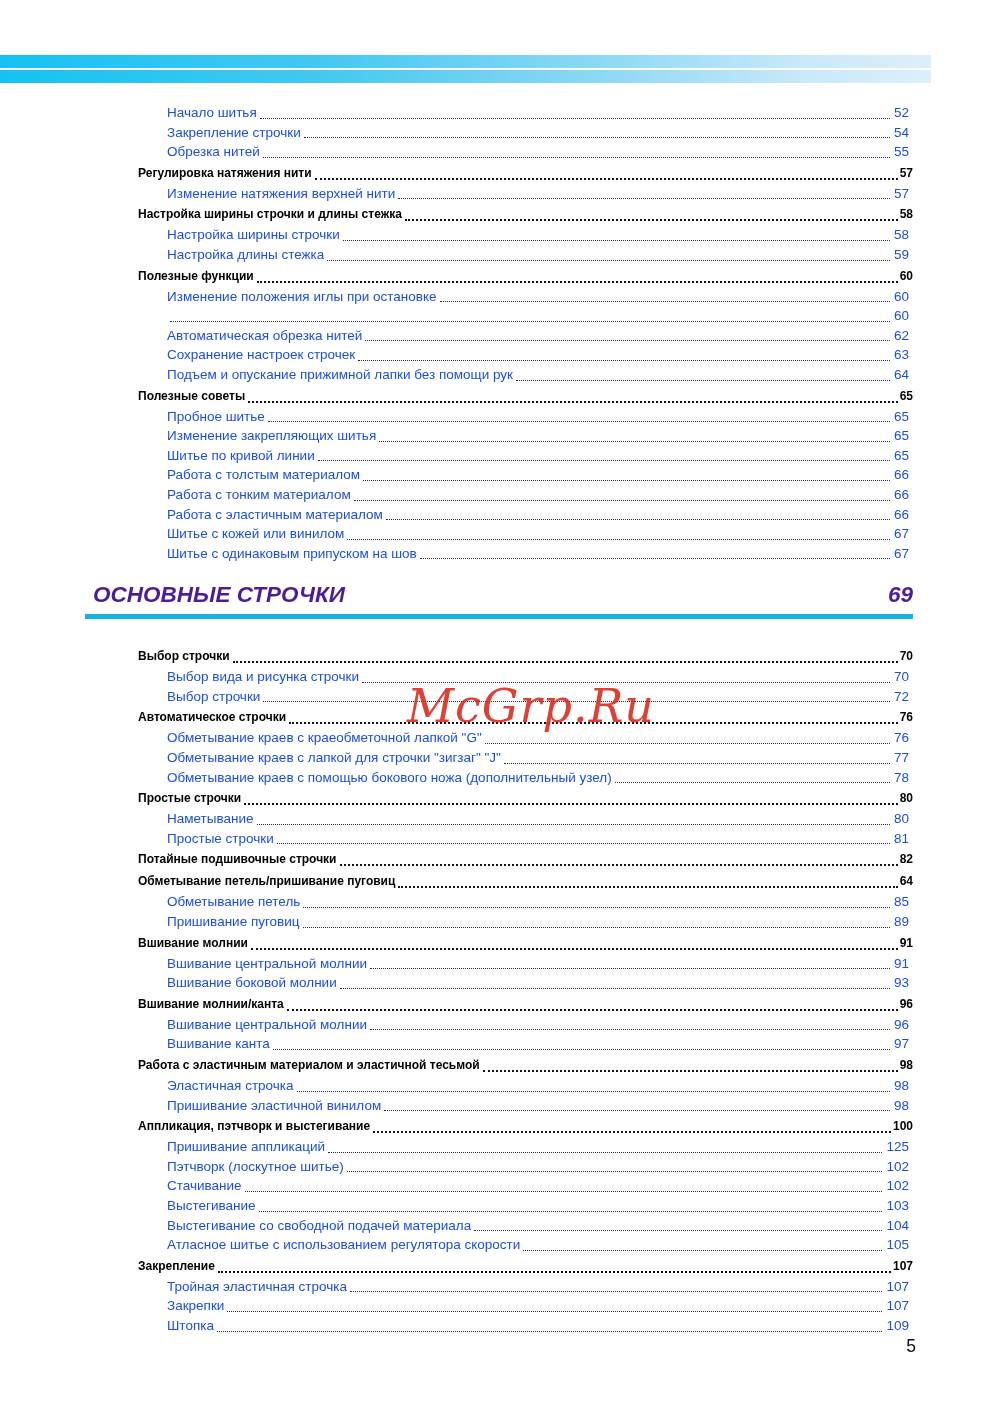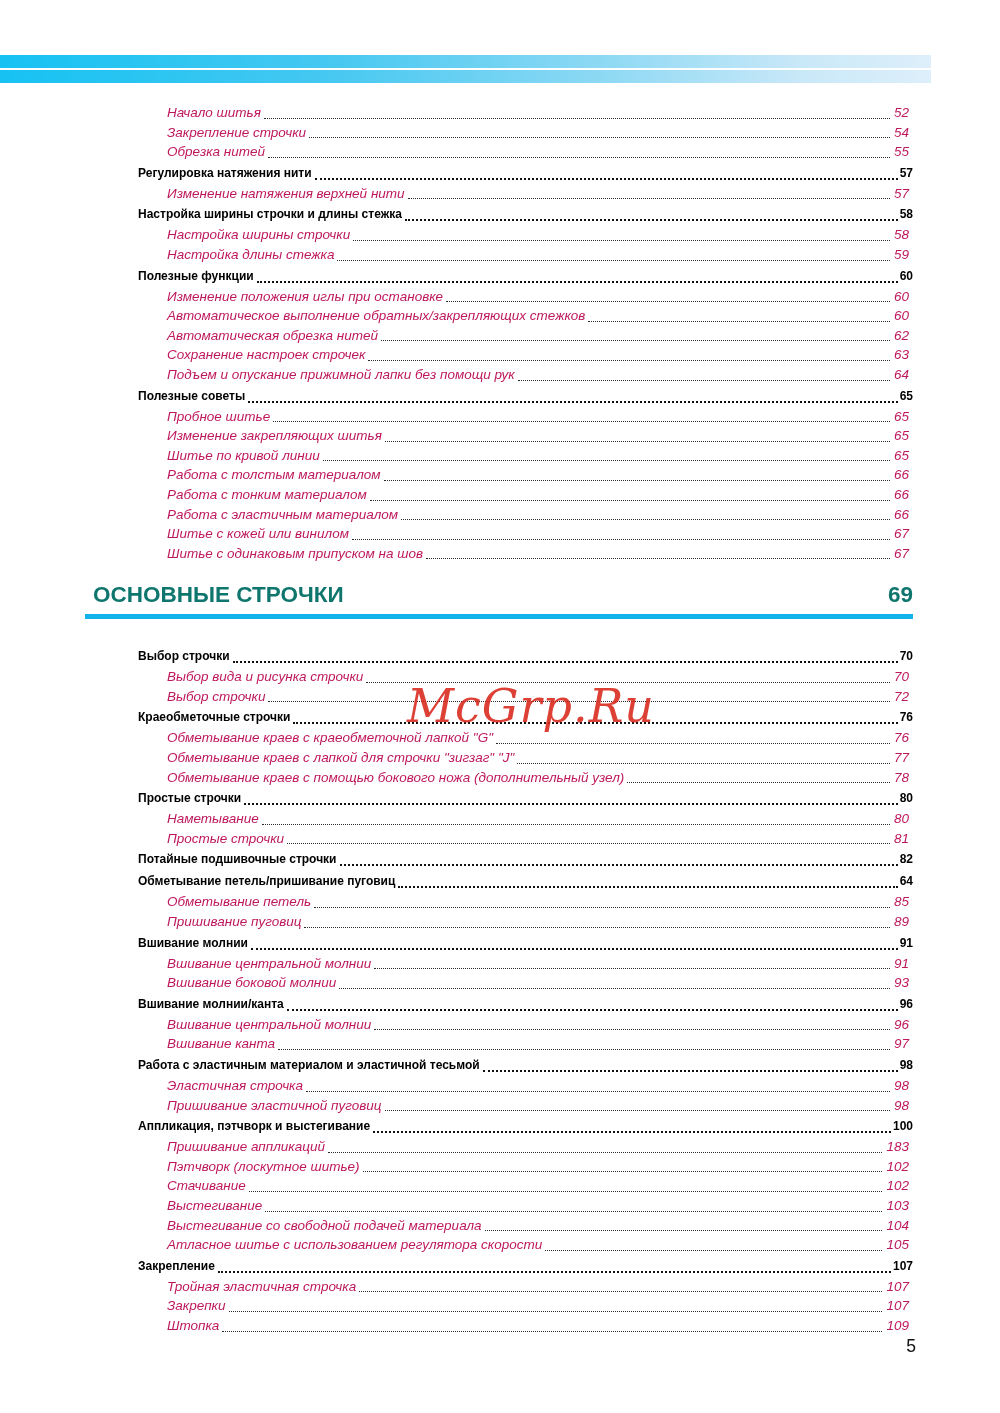--- a/index.html
+++ b/index.html
@@ -18,33 +18,33 @@
   
   .toc { position:absolute; left:85px; top:103px; width:828px; }
   .toc-row { display:flex; }
   .toc-row .label { white-space:nowrap; }
   .toc-row .leader { flex:1; position:relative; }
   .toc-row .leader::after {
     content:""; position:absolute; left:3px; right:2px; bottom:4px;
     border-bottom:2px dotted #222;
   }
   .toc-row.sub {
-    height:19.6px; line-height:19.6px; font-size:13.5px; padding-left:82px; padding-right:4px; color:#be185d;font-style:italic;
+    height:19.6px; line-height:19.6px; font-size:13.5px; padding-left:82px; padding-right:4px; color:#1d4ed8;
   }
   .toc-row.sub .leader::after { right:4px; border-bottom:1.9px dotted #2a2a2a; }
   .toc-row.main {
     height:22px; line-height:22px; font-size:12px; font-weight:bold; padding-left:53px; color:#000;
   }
   .toc-row.main .leader::after { border-bottom:2.5px dotted #111; bottom:4px; }
 
   
   .section-heading {
     display:flex; justify-content:space-between; align-items:flex-start;
     padding-left:8px; margin-top:17px; font-size:22.5px; font-weight:bold;
-    line-height:29px; color:#0f766e;
+    line-height:29px; color:#4c1d95;font-style:italic;
   }
   .section-rule { height:5px; background:var(--section_rule,#12b2ea); margin-top:5px; }
   .part2 { margin-top:26px; }
 
   
   .watermark {
     position:absolute; left:407px; top:679px;
     font-family:"DejaVu Serif", serif; font-style:italic; font-weight:normal;
     font-size:46px; letter-spacing:1px;
     color:var(--watermark_red, rgba(217,38,26,0.9));
@@ -122,21 +122,20 @@
           <span class="num">60</span>
         </div>
 
         <div class="toc-row sub">
           <span class="label">Изменение положения иглы при остановке</span>
           <span class="leader"></span>
           <span class="num">60</span>
         </div>
 
         <div class="toc-row sub">
-          <span class="label">Автоматическое выполнение обратных/закрепляющих стежков</span>
           <span class="leader"></span>
           <span class="num">60</span>
         </div>
 
         <div class="toc-row sub">
           <span class="label">Автоматическая обрезка нитей</span>
           <span class="leader"></span>
           <span class="num">62</span>
         </div>
 
@@ -227,21 +226,21 @@
           <span class="num">70</span>
         </div>
 
         <div class="toc-row sub">
           <span class="label">Выбор строчки</span>
           <span class="leader"></span>
           <span class="num">72</span>
         </div>
 
         <div class="toc-row main">
-          <span class="label">Краеобметочные строчки</span>
+          <span class="label">Автоматическое строчки</span>
           <span class="leader"></span>
           <span class="num">76</span>
         </div>
 
         <div class="toc-row sub">
           <span class="label">Обметывание краев с краеобметочной лапкой "G"</span>
           <span class="leader"></span>
           <span class="num">76</span>
         </div>
 
@@ -341,35 +340,35 @@
           <span class="num">98</span>
         </div>
 
         <div class="toc-row sub">
           <span class="label">Эластичная строчка</span>
           <span class="leader"></span>
           <span class="num">98</span>
         </div>
 
         <div class="toc-row sub">
-          <span class="label">Пришивание эластичной пуговиц</span>
+          <span class="label">Пришивание эластичной винилом</span>
           <span class="leader"></span>
           <span class="num">98</span>
         </div>
 
         <div class="toc-row main">
           <span class="label">Аппликация, пэтчворк и выстегивание</span>
           <span class="leader"></span>
           <span class="num">100</span>
         </div>
 
         <div class="toc-row sub">
           <span class="label">Пришивание аппликаций</span>
           <span class="leader"></span>
-          <span class="num">183</span>
+          <span class="num">125</span>
         </div>
 
         <div class="toc-row sub">
           <span class="label">Пэтчворк (лоскутное шитье)</span>
           <span class="leader"></span>
           <span class="num">102</span>
         </div>
 
         <div class="toc-row sub">
           <span class="label">Стачивание</span>

